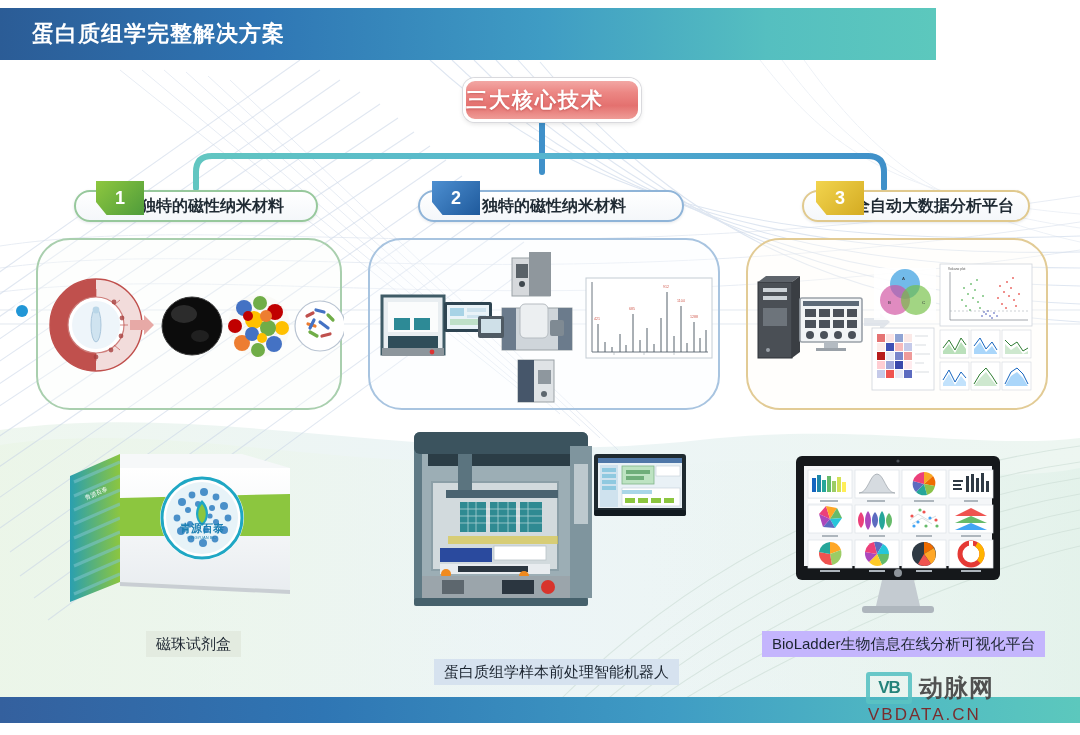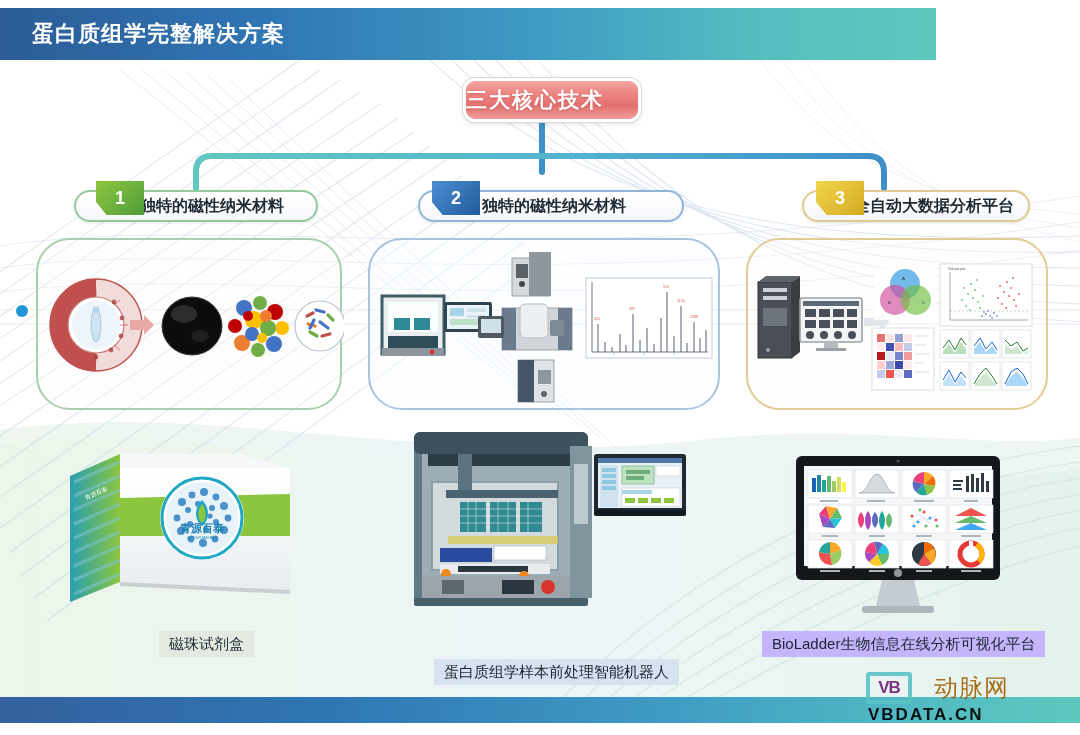--- a/index.html
+++ b/index.html
@@ -79,34 +79,34 @@
   .p2 { left:368px; top:238px; width:352px; height:172px; border:2px solid #a8c4e0; background:rgba(249,252,255,0.35); }
   .p3 { left:746px; top:238px; width:302px; height:172px; border:2px solid #e2cb95; background:rgba(255,253,246,0.35); }
 
   .pane-art { position:absolute; z-index:5; }
 
   
   .cap {
     position:absolute; height:26px; line-height:26px; padding:0 10px;
     font-size:15px; color:#1c2530; white-space:nowrap; z-index:7;
   }
-  .cap1 { left:159px; top:631px; background:#e3ebe0; }
+  .cap1 { left:146px; top:631px; background:#e3ebe0; }
   .cap2 { left:434px; top:631px; background:#d6e2ef;margin-top:28px; }
   .cap3 { left:762px; top:631px; background:#c4b5fd; }
 
   
   .wm { position:absolute; left:866px; top:672px; z-index:9; opacity:.9; }
   .wm-top { display:flex; align-items:center; height:32px; }
   .wm-vb {
     width:46px; height:32px; border:4px solid #5bc3c4; border-radius:3px;
     display:flex; align-items:center; justify-content:center;
-    color:#701a75; font-size:17px; font-weight:bold; letter-spacing:-1px;
-  }
-  .wm-cn { margin-left:22px; color:#a16207; font-size:24px; font-weight:normal; letter-spacing:1px; }
-  .wm-bot { color:#000000; font-size:17px; font-weight:bold; letter-spacing:2px; margin-top:1px; margin-left:2px; }
+    color:#0f766e; font-size:17px; font-weight:bold; letter-spacing:-1px;
+  }
+  .wm-cn { margin-left:7px; color:#404040; font-size:24px; font-weight:bold; letter-spacing:1px; }
+  .wm-bot { color:#7f1d1d; font-size:17px; font-weight:normal; letter-spacing:2px; margin-top:1px; margin-left:2px; }
 
   .blue-dot {
     position:absolute; left:16px; top:305px; width:12px; height:12px;
     border-radius:50%; background:#2196d6; box-shadow:0 0 0 3px rgba(255,255,255,.9);
     z-index:6;
   }
 </style>
 </head>
 <body>
 

